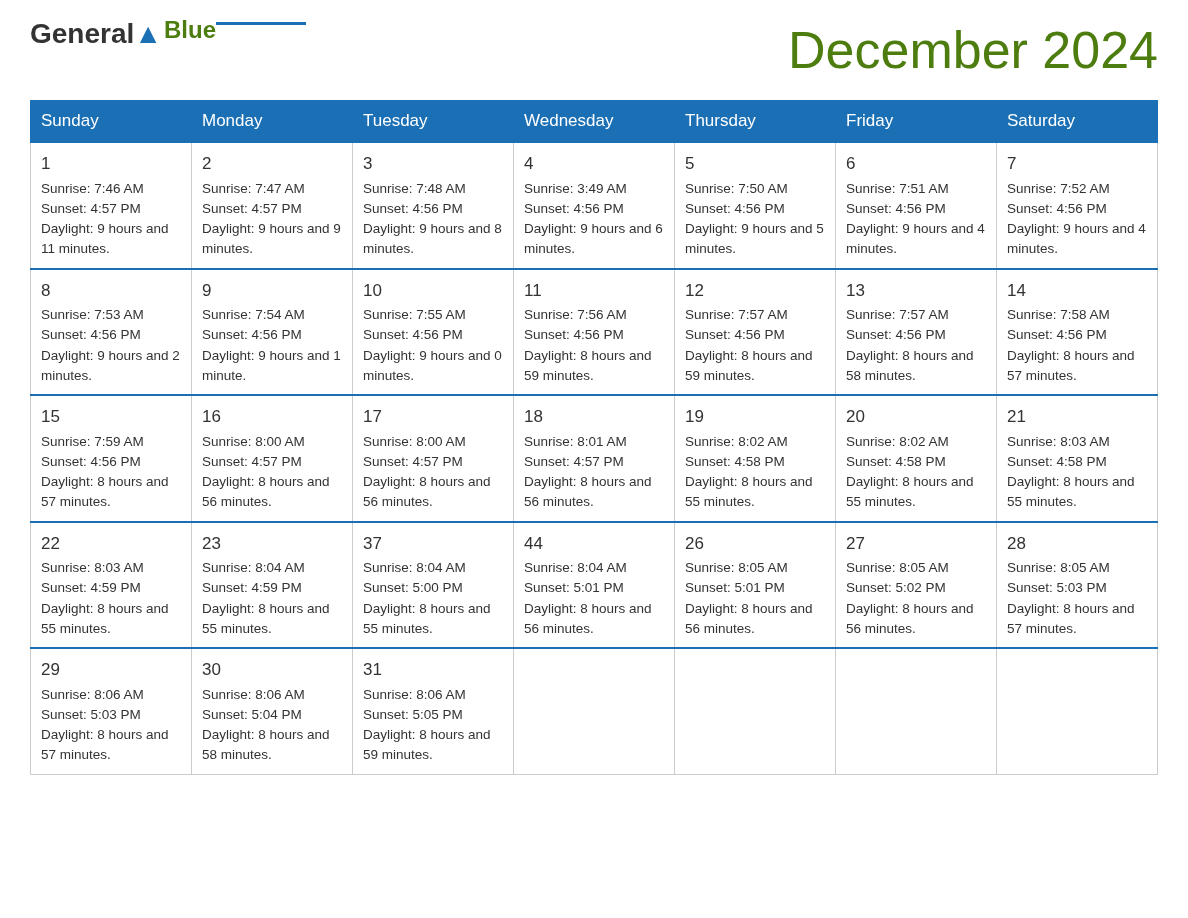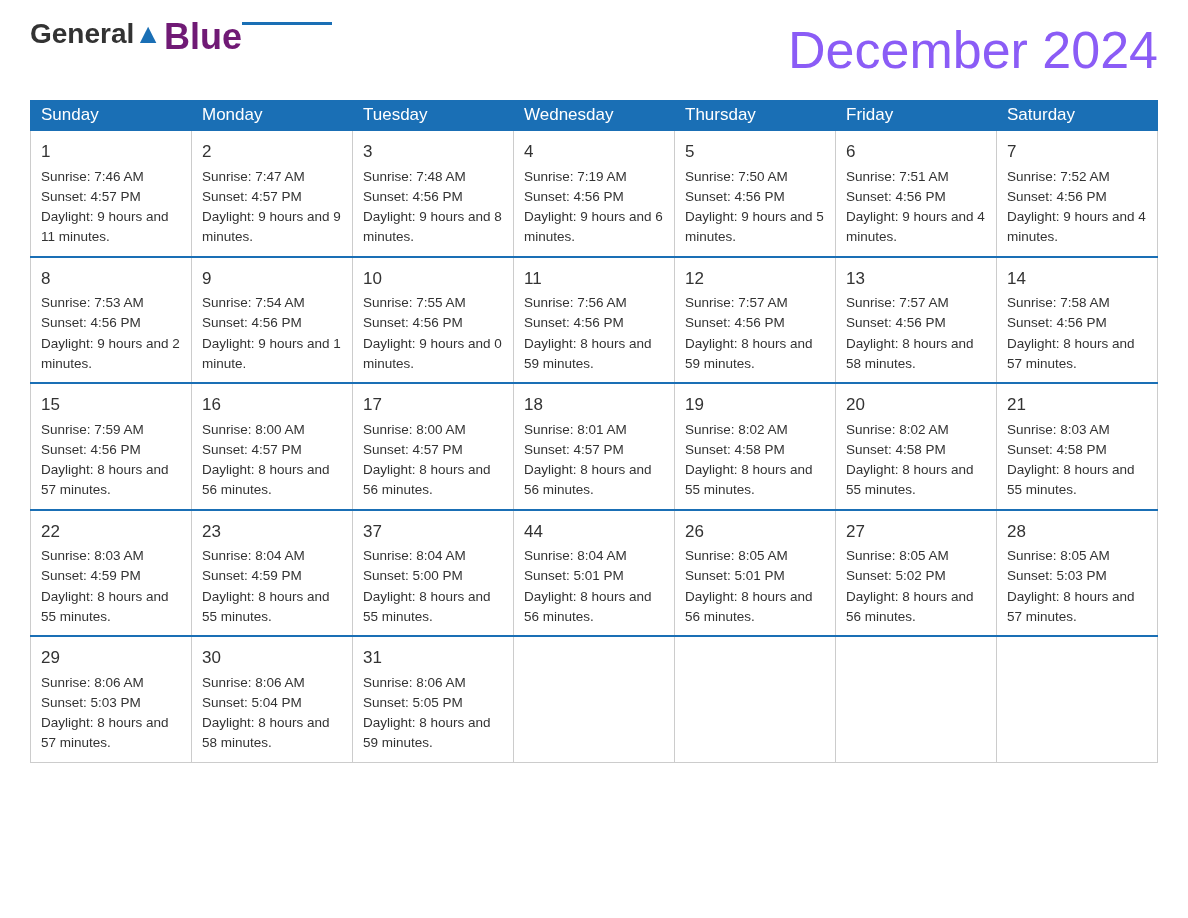--- a/index.html
+++ b/index.html
@@ -32,37 +32,37 @@
       height: 3px;
       background: #1a6fb5;
       margin-top: 2px;
     }
     .title-section {
       text-align: right;
     }
     .month-title {
       font-size: 52px;
       font-weight: normal;
-      color: #8b5cf6;
+      color: #4d7c0f;
     }
     .location {
       font-size: 22px;
       color: #444;
       margin-top: 4px;
     }
     table {
       width: 100%;
       border-collapse: collapse;
       table-layout: fixed;
     }
     th {
       background: #1a6fb5;
       color: #fff;
       text-align: left;
-      padding: 4px 10px;
+      padding: 10px 10px;
       font-size: 17px;
       font-weight: normal;
       border: 1px solid #1a6fb5;
     }
     td {
       vertical-align: top;
       padding: 8px 10px;
       border: 1px solid #ccc;
       font-size: 13.5px;
       color: #333;
@@ -91,21 +91,21 @@
   </style>
 </head>
 <body>
 
 <div class="header">
   <div class="logo">
     <div style="display:flex; align-items:flex-end; gap:0px;">
       <span class="logo-text">General<span class="blue">▲</span></span>
     </div>
     <div style="display:flex; align-items:center; margin-top:-4px;">
-      <span style="font-size:36px; font-weight:bold; color:#701a75; margin-left:2px;">Blue</span>
+      <span style="font-size:24px; font-weight:bold; color:#4d7c0f; margin-left:2px;">Blue</span>
     </div>
     <div class="logo-line"></div>
   </div>
   <div class="title-section">
     <div class="month-title">December 2024</div>
   </div>
 </div>
 
 <table>
   <thead>
@@ -134,21 +134,21 @@
         <span>Daylight: 9 hours and 9 minutes.</span>
       </td>
         <td>
         <span class="day-num">3</span>
         <span>Sunrise: 7:48 AM</span><br>
         <span>Sunset: 4:56 PM</span><br>
         <span>Daylight: 9 hours and 8 minutes.</span>
       </td>
         <td>
         <span class="day-num">4</span>
-        <span>Sunrise: 7:19 AM</span><br>
+        <span>Sunrise: 3:49 AM</span><br>
         <span>Sunset: 4:56 PM</span><br>
         <span>Daylight: 9 hours and 6 minutes.</span>
       </td>
         <td>
         <span class="day-num">5</span>
         <span>Sunrise: 7:50 AM</span><br>
         <span>Sunset: 4:56 PM</span><br>
         <span>Daylight: 9 hours and 5 minutes.</span>
       </td>
         <td>

